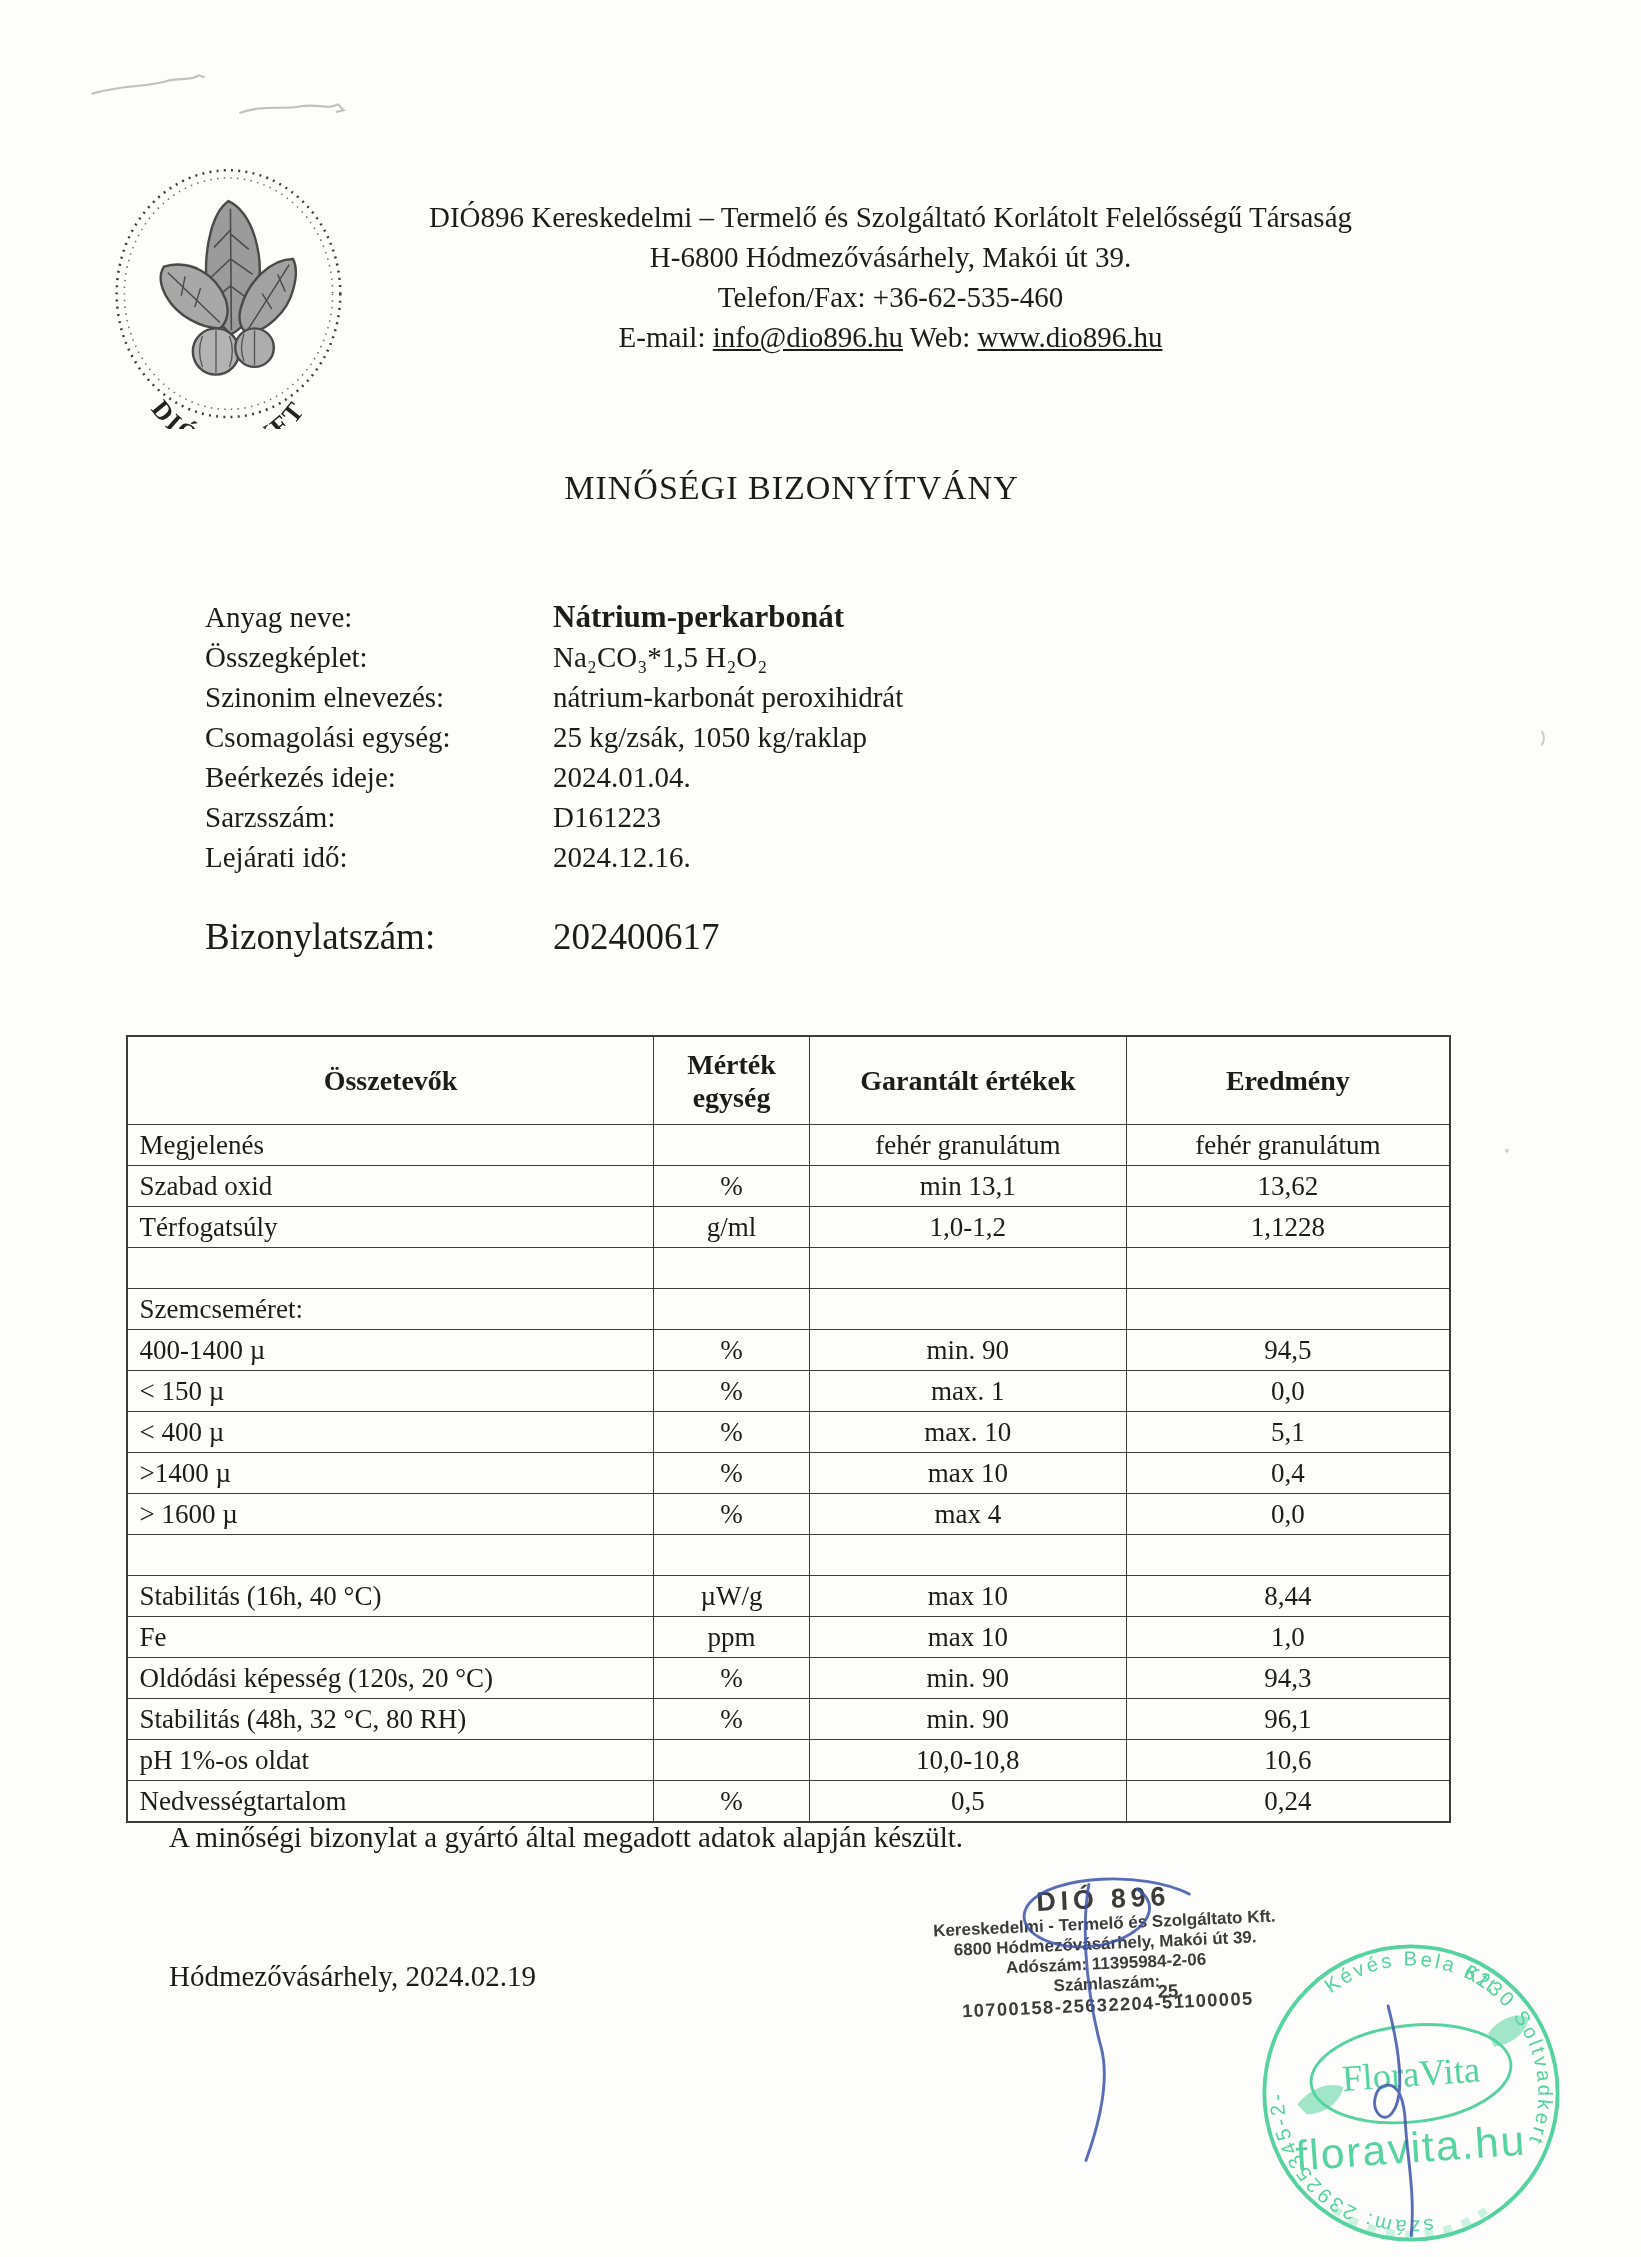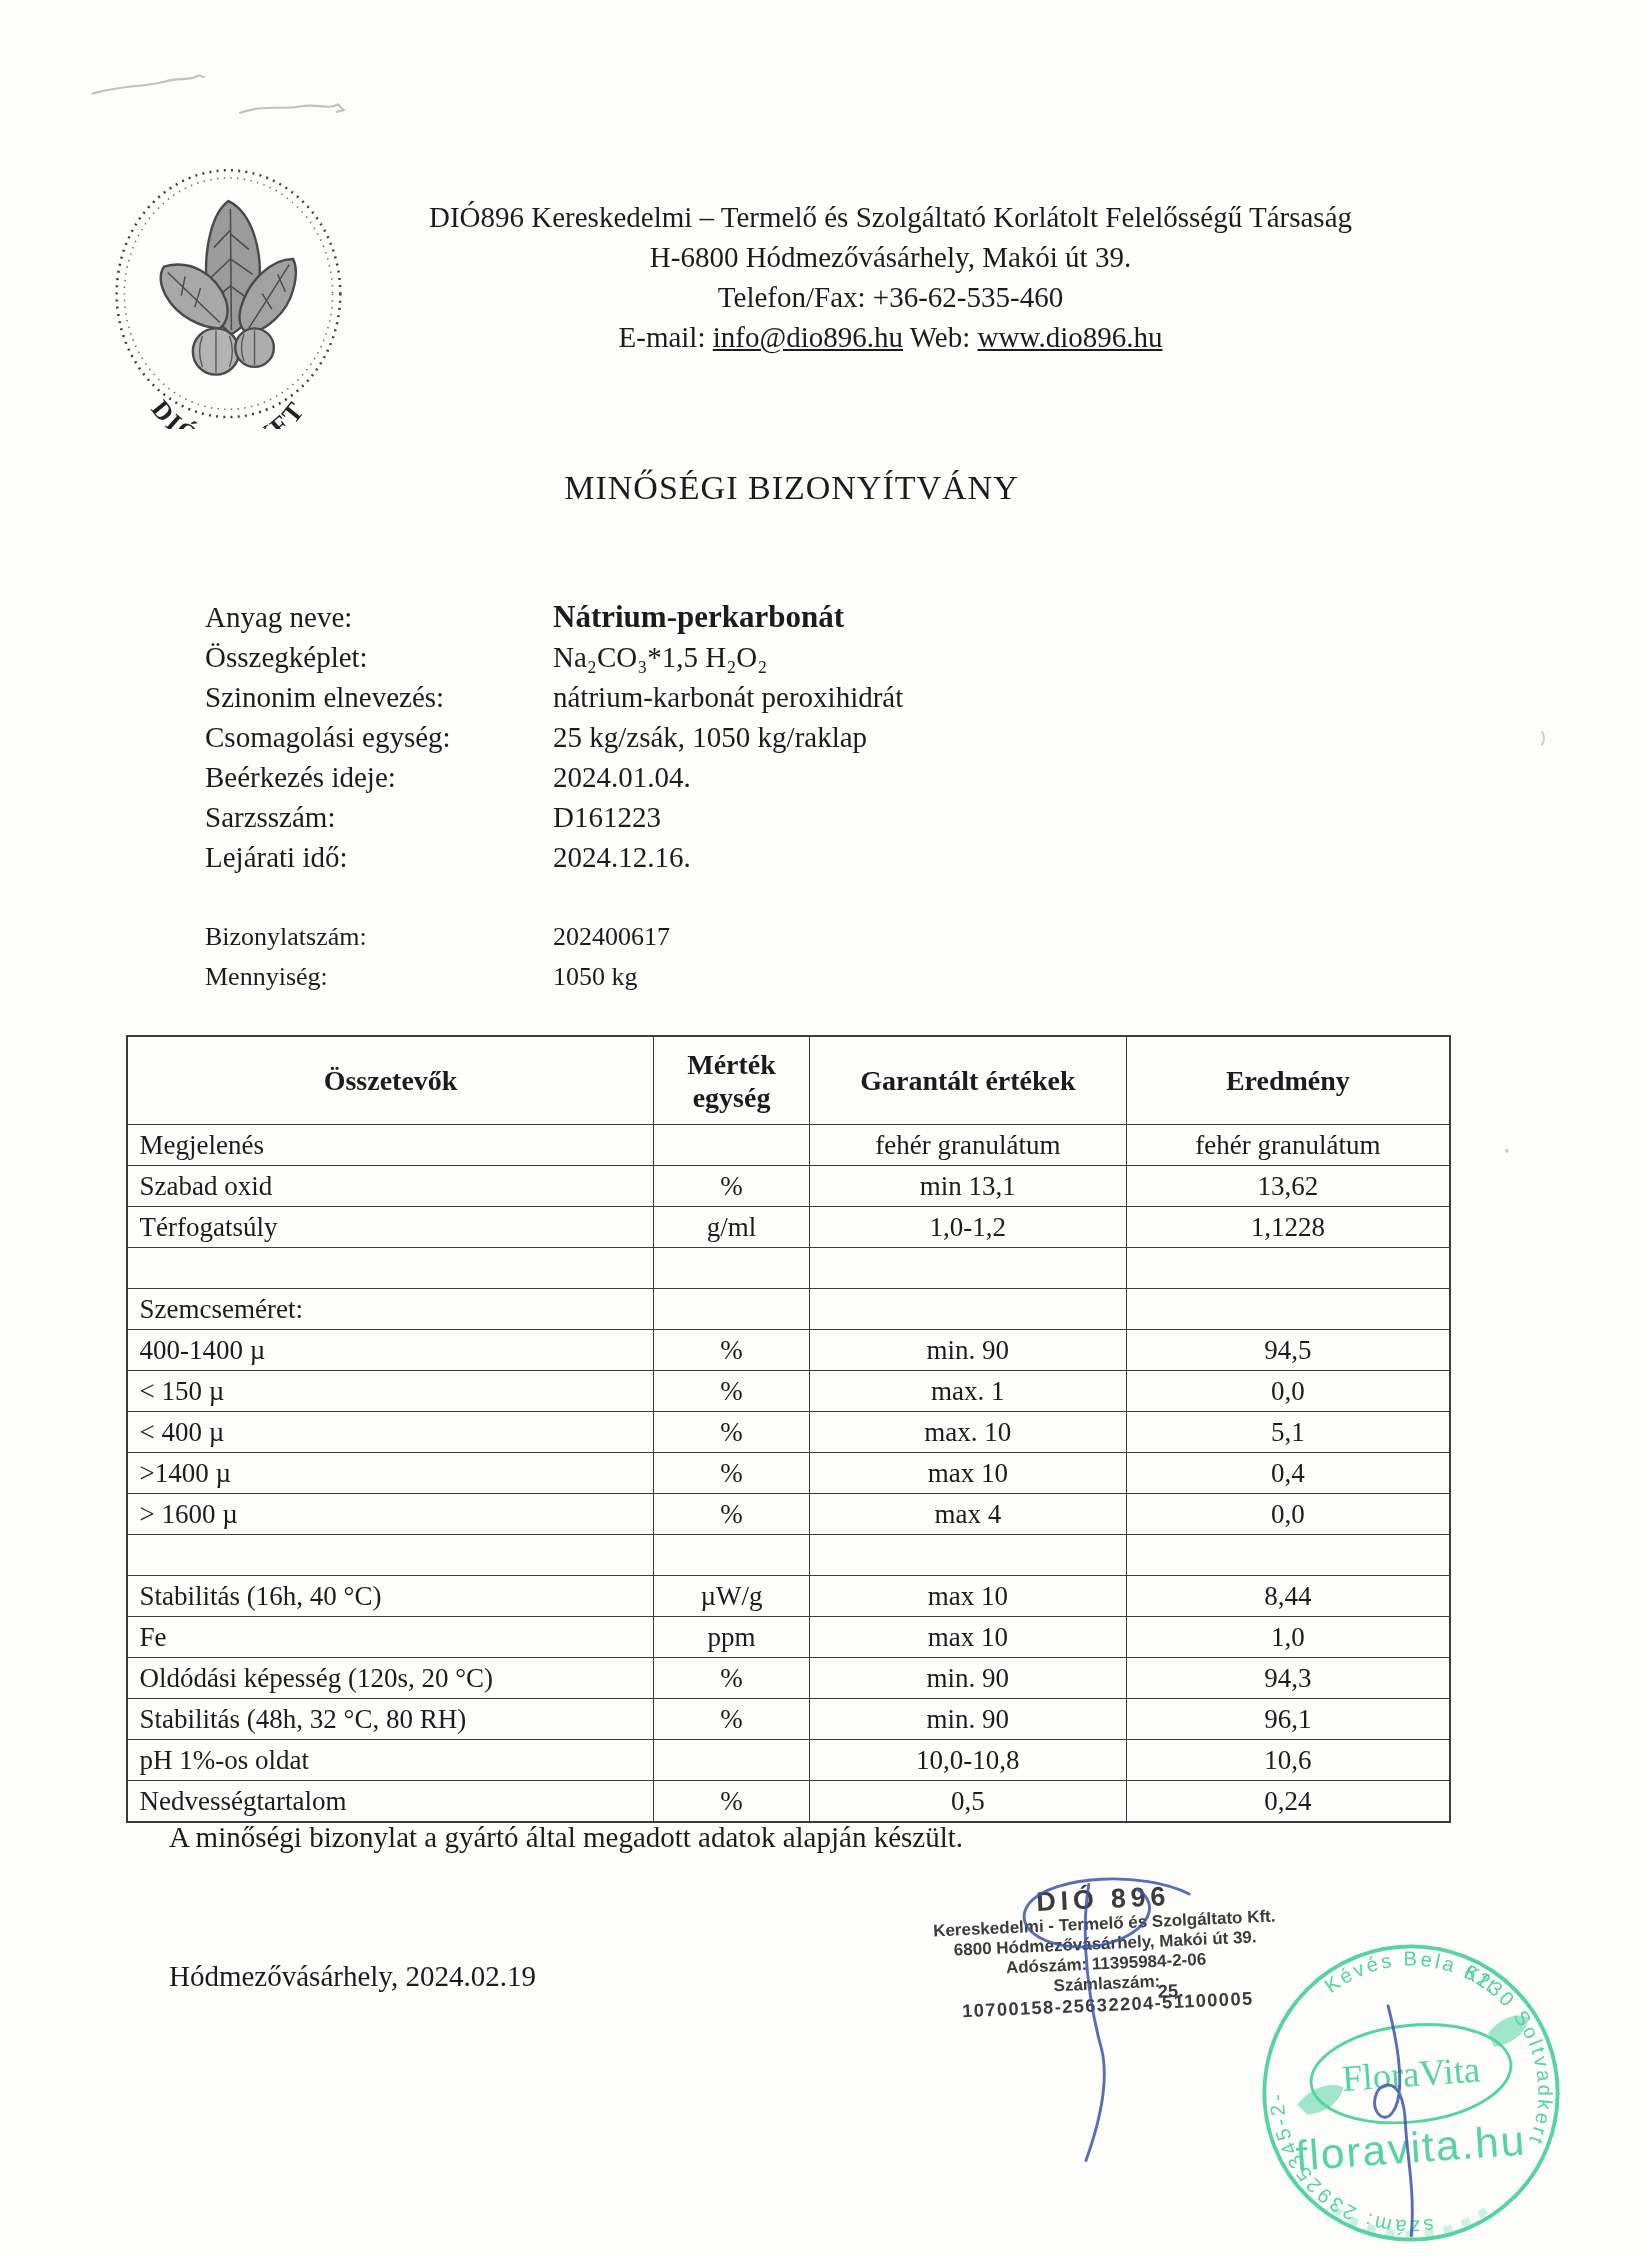--- a/index.html
+++ b/index.html
@@ -19,21 +19,21 @@
     text-align:center;font-size:29px;line-height:40px;white-space:nowrap;
   }
   .doc-link{text-decoration:underline;}
   
   .title{
     position:absolute;top:469px;left:135px;width:1313px;
     text-align:center;font-size:34px;letter-spacing:1px;
   }
   
   .fields{position:absolute;left:169px;top:597px;font-size:29px;line-height:40px;}
-  .docfields{position:absolute;left:169px;top:917px;font-size:26px;line-height:40px;}
+  .docfields{position:absolute;left:169px;top:917px;font-size:37px;line-height:40px;}
   .frow{display:flex;}
   .flabel{display:inline-block;width:348px;margin-left:36px;}
   .fvalue{display:inline-block;font-family:"Liberation Serif","DejaVu Sans",serif;}
   .femph{font-weight:bold;font-size:31px;}
   
   .qtable{
     position:absolute;left:126px;top:1035px;width:1325px;
     border-collapse:collapse;font-size:27px;
     border:2.9px solid #3c3c3c;
   }
@@ -140,24 +140,20 @@
       <div class="frow">
         <span class="flabel">Lejárati idő:</span>
         <span class="fvalue">2024.12.16.</span>
       </div>
     </div>
 
   <div class="docfields" id="docfields">
       <div class="frow">
         <span class="flabel">Bizonylatszám:</span>
         <span class="fvalue">202400617</span>
-      </div>
-      <div class="frow">
-        <span class="flabel">Mennyiség:</span>
-        <span class="fvalue">1050 kg</span>
       </div>
     </div>
 
   <table class="qtable">
     <colgroup>
         <col class="w0">
         <col class="w1">
         <col class="w2">
         <col class="w3">
       </colgroup>

